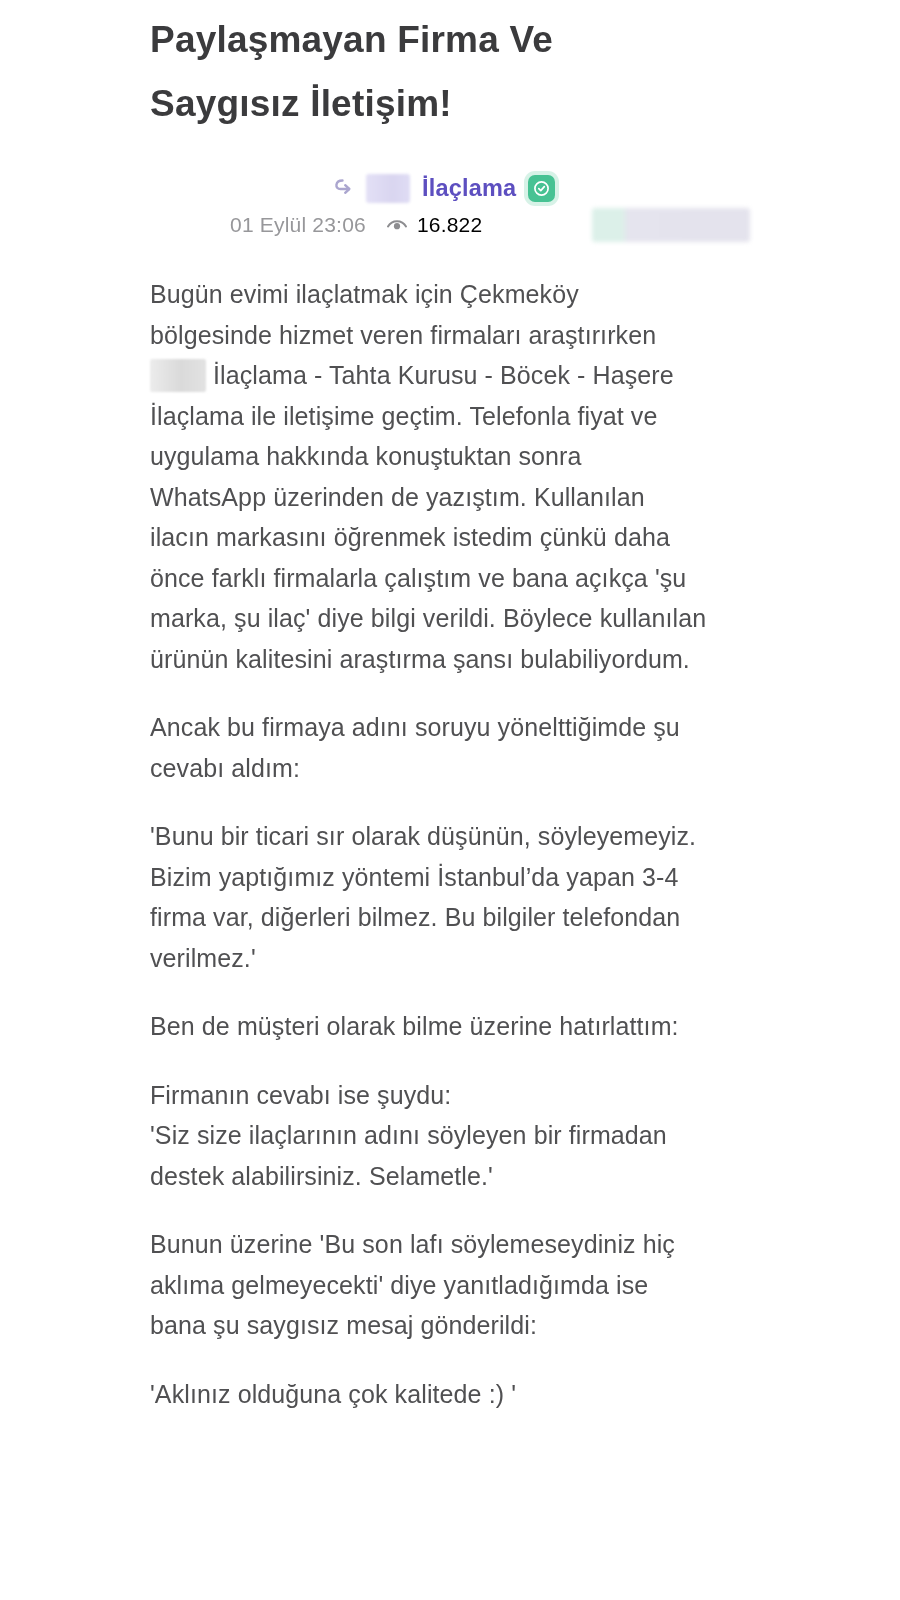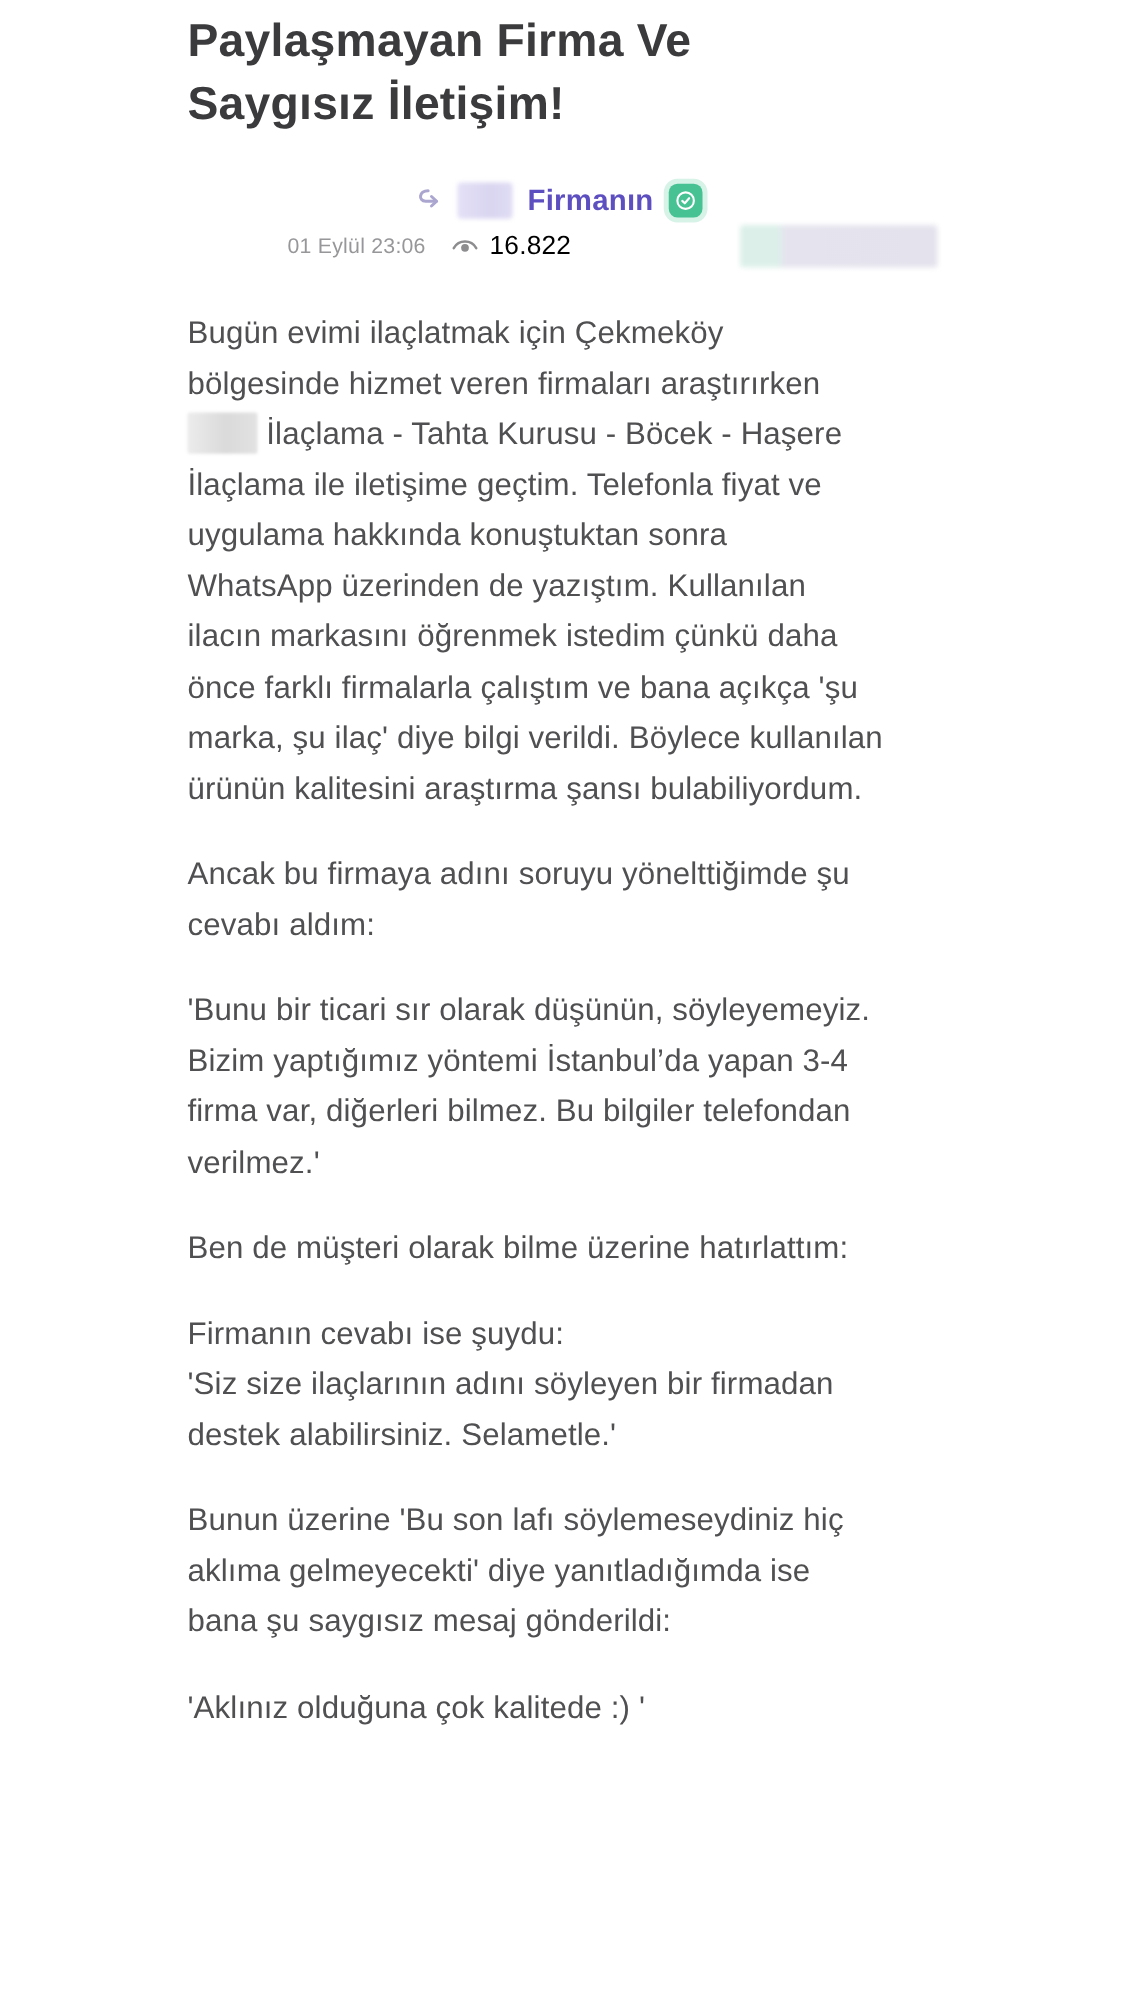--- a/index.html
+++ b/index.html
@@ -12,21 +12,21 @@
     overflow: hidden;
   }
   .content {
     width: 600px;
     margin: 0 auto;
     padding-top: 8px;
   }
   .title {
     margin: 0;
     font-size: 37px;
-    line-height: 50px;
+    line-height: 64px;
     font-weight: 700;
     color: #3b3b3d;
     letter-spacing: 0.2px;
     white-space: pre-line;
   }
   .meta-row1 {
     margin-top: 36px;
     height: 32px;
     display: flex;
     align-items: center;
@@ -63,21 +63,21 @@
     filter: blur(0.4px);
   }
   .meta-row2 {
     margin-top: 4px;
     height: 34px;
     display: flex;
     align-items: center;
     padding-left: 80px;
   }
   .date-text {
-    font-size: 17px;
+    font-size: 21px;
     color: #97979a;
     letter-spacing: 0.2px;
   }
   .eye-icon { margin-left: 20px; width: 22px; height: 18px; flex: 0 0 auto; }
   .views-text {
     margin-left: 9px;
     font-size: 21px;
     color: #000000;
     letter-spacing: 0.2px;
   }
@@ -116,21 +116,21 @@
 
   <h1 class="title">Paylaşmayan Firma Ve
 Saygısız İletişim!</h1>
 
   <div class="meta-row1">
     <svg class="fwd-arrow" viewBox="0 0 26 24" fill="none">
       <path d="M14.5 4.5 C7 4.5 6.5 13 12.5 13 L21 13" stroke="#aba6cf" stroke-width="2.4" stroke-linecap="round" fill="none"></path>
       <path d="M17.2 9.2 L21.3 13 L17.2 16.8" stroke="#aba6cf" stroke-width="2.4" stroke-linecap="round" stroke-linejoin="round" fill="none"></path>
     </svg>
     <span class="blur-company"></span>
-    <a class="company-link" href="#">Firmanın</a>
+    <a class="company-link" href="#">İlaçlama</a>
     <span class="verified-badge">
       <svg width="17" height="17" viewBox="0 0 17 17" fill="none">
         <circle cx="8.5" cy="8.5" r="6.6" stroke="#ffffff" stroke-width="1.7" fill="none"></circle>
         <path d="M5.8 8.7 L7.8 10.6 L11.3 6.6" stroke="#ffffff" stroke-width="1.7" stroke-linecap="round" stroke-linejoin="round" fill="none"></path>
       </svg>
     </span>
   </div>
 
   <div class="meta-row2">
     <span class="date-text">01 Eylül 23:06</span>

